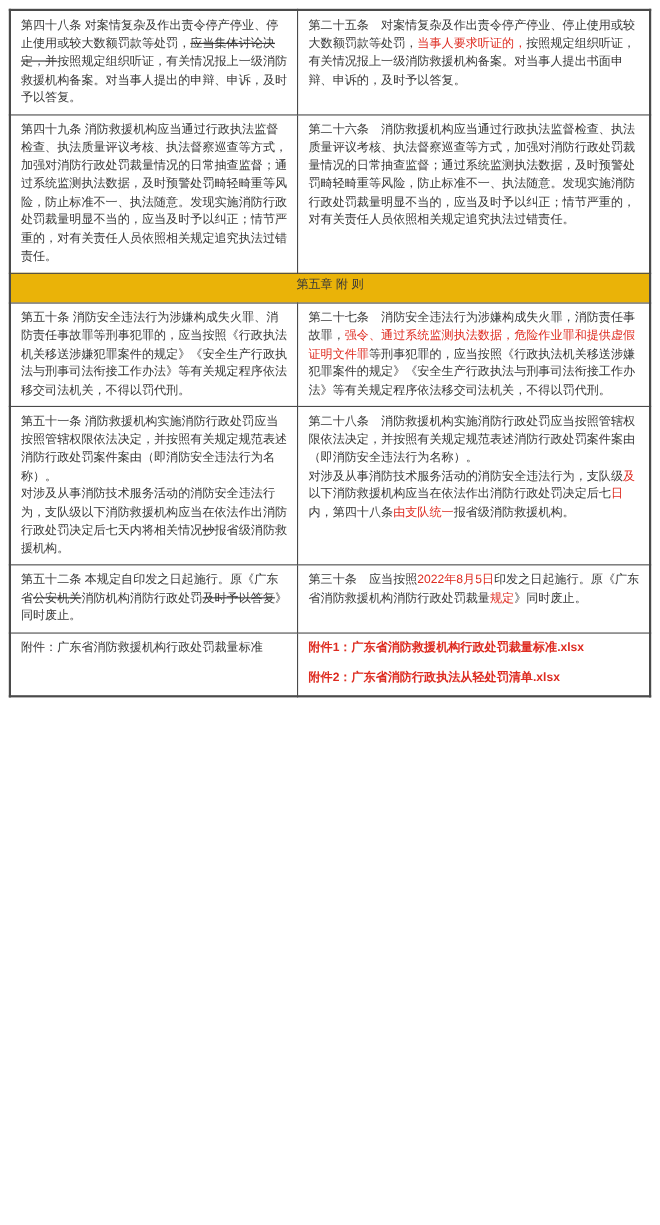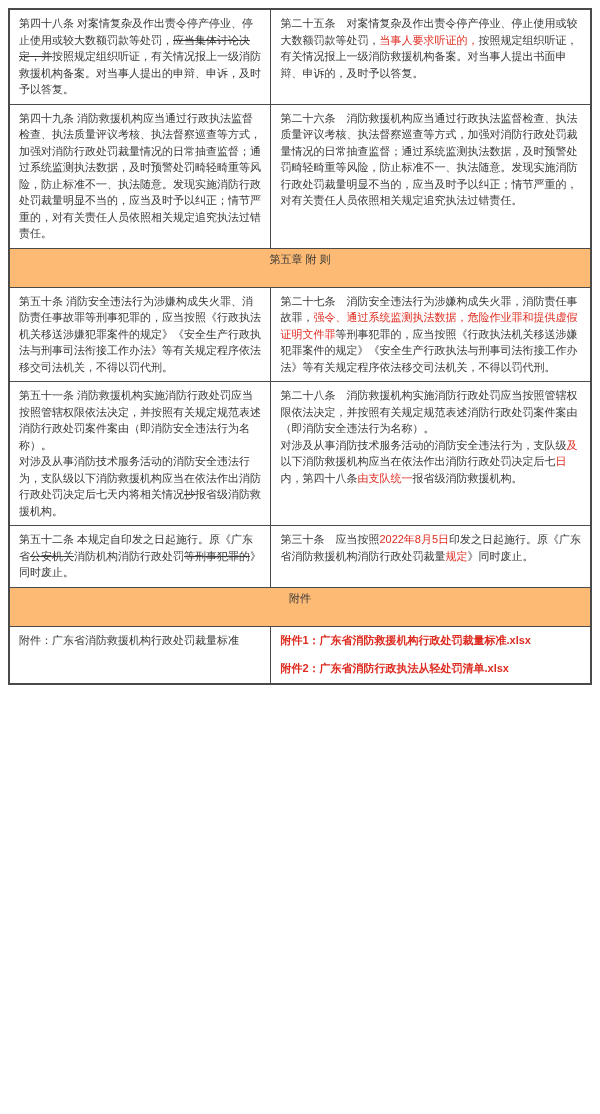--- a/index.html
+++ b/index.html
@@ -25,23 +25,23 @@
     border: 1px solid #4a4a4a;
     vertical-align: top;
     padding: 5px 7px 6px 9px;
     font-size: 11px;
     line-height: 1.5;
     word-break: break-all;
   }
   col.left-col  { width: 45%; }
   col.right-col { width: 55%; }
   td.section {
-    background: #fdba74;
+    background: #eab308;
     text-align: center;
-    padding: 3px 0 20px 0;
+    padding: 3px 0 8px 0;
     line-height: 1.4;
   }
   p { margin: 0; }
   .seg-n { color: #383838; }
   .seg-r { color: #de2b20; }
   .seg-s { color: #383838; text-decoration: line-through; }
   tr.row-attachments td.cell-right p { margin: 0 0 10px 0; line-height: 1.6; font-weight: bold; }
   tr.row-attachments td.cell-right p:last-child { margin-bottom: 0; }
   tr.row-empty-left td { min-height: 30px; }
 </style>
@@ -87,28 +87,25 @@
             <p><span class="seg-n">第五十一条 消防救援机构实施消防行政处罚应当按照管辖权限依法决定，并按照有关规定规范表述消防行政处罚案件案由（即消防安全违法行为名称）。</span></p>
             <p><span class="seg-n">对涉及从事消防技术服务活动的消防安全违法行为，支队级以下消防救援机构应当在依法作出消防行政处罚决定后七天内将相关情况</span><span class="seg-s">抄</span><span class="seg-n">报省级消防救援机构。</span></p>
           </td>
           <td class="cell-right">
             <p><span class="seg-n">第二十八条　消防救援机构实施消防行政处罚应当按照管辖权限依法决定，并按照有关规定规范表述消防行政处罚案件案由（即消防安全违法行为名称）。</span></p>
             <p><span class="seg-n">对涉及从事消防技术服务活动的消防安全违法行为，支队级</span><span class="seg-r">及</span><span class="seg-n">以下消防救援机构应当在依法作出消防行政处罚决定后七</span><span class="seg-r">日</span><span class="seg-n">内，第四十八条</span><span class="seg-r">由支队统一</span><span class="seg-n">报省级消防救援机构。</span></p>
           </td>
         </tr>
         <tr>
           <td class="cell-left">
-            <p><span class="seg-n">第五十二条 本规定自印发之日起施行。原《广东省</span><span class="seg-s">公安机关</span><span class="seg-n">消防机构消防行政处罚</span><span class="seg-s">等刑事犯罪的</span><span class="seg-n">》同时废止。</span></p>
+            <p><span class="seg-n">第五十二条 本规定自印发之日起施行。原《广东省</span><span class="seg-s">公安机关</span><span class="seg-n">消防机构消防行政处罚</span><span class="seg-s">及时予以答复</span><span class="seg-n">》同时废止。</span></p>
           </td>
           <td class="cell-right">
             <p><span class="seg-n">第三十条　应当按照</span><span class="seg-r">2022年8月5日</span><span class="seg-n">印发之日起施行。原《广东省消防救援机构消防行政处罚裁量</span><span class="seg-r">规定</span><span class="seg-n">》同时废止。</span></p>
           </td>
-        </tr>
-        <tr>
-          <td colspan="2" class="section">附件</td>
         </tr>
         <tr class="row-attachments">
           <td class="cell-left">
             <p><span class="seg-n">附件：广东省消防救援机构行政处罚裁量标准</span></p>
           </td>
           <td class="cell-right">
             <p><span class="seg-r">附件1：广东省消防救援机构行政处罚裁量标准.xlsx</span></p>
             <p><span class="seg-r">附件2：广东省消防行政执法从轻处罚清单.xlsx</span></p>
           </td>
         </tr>

